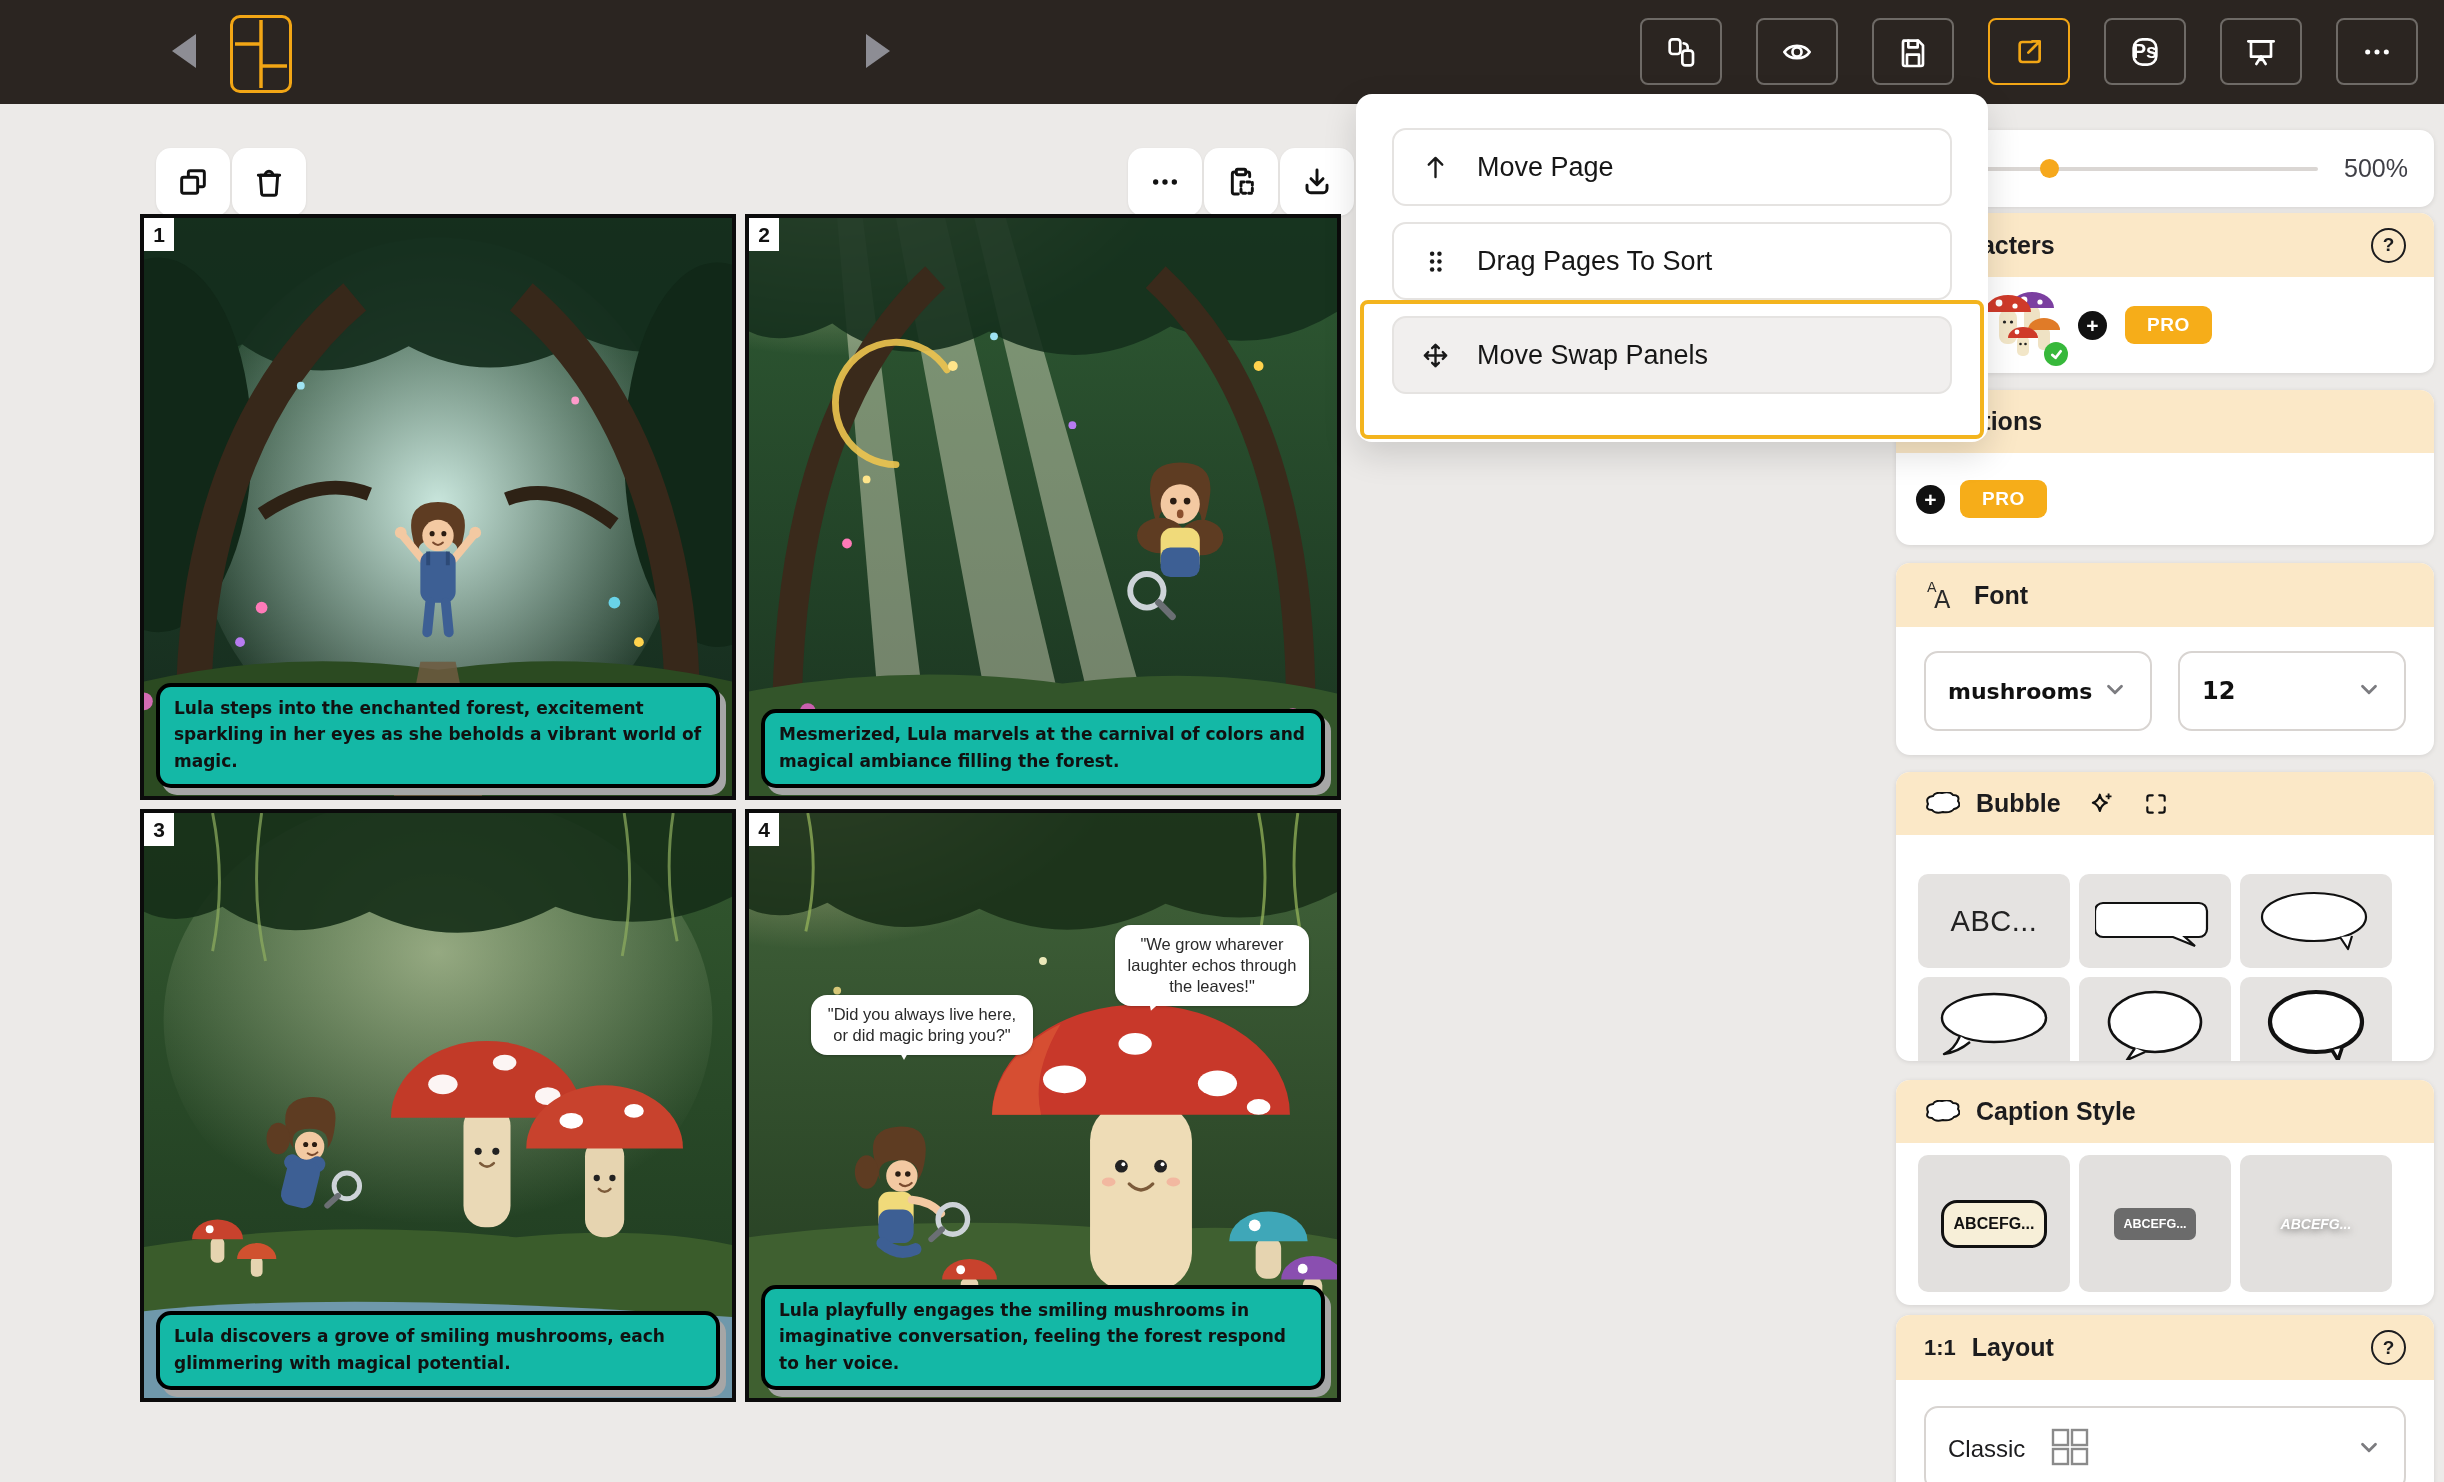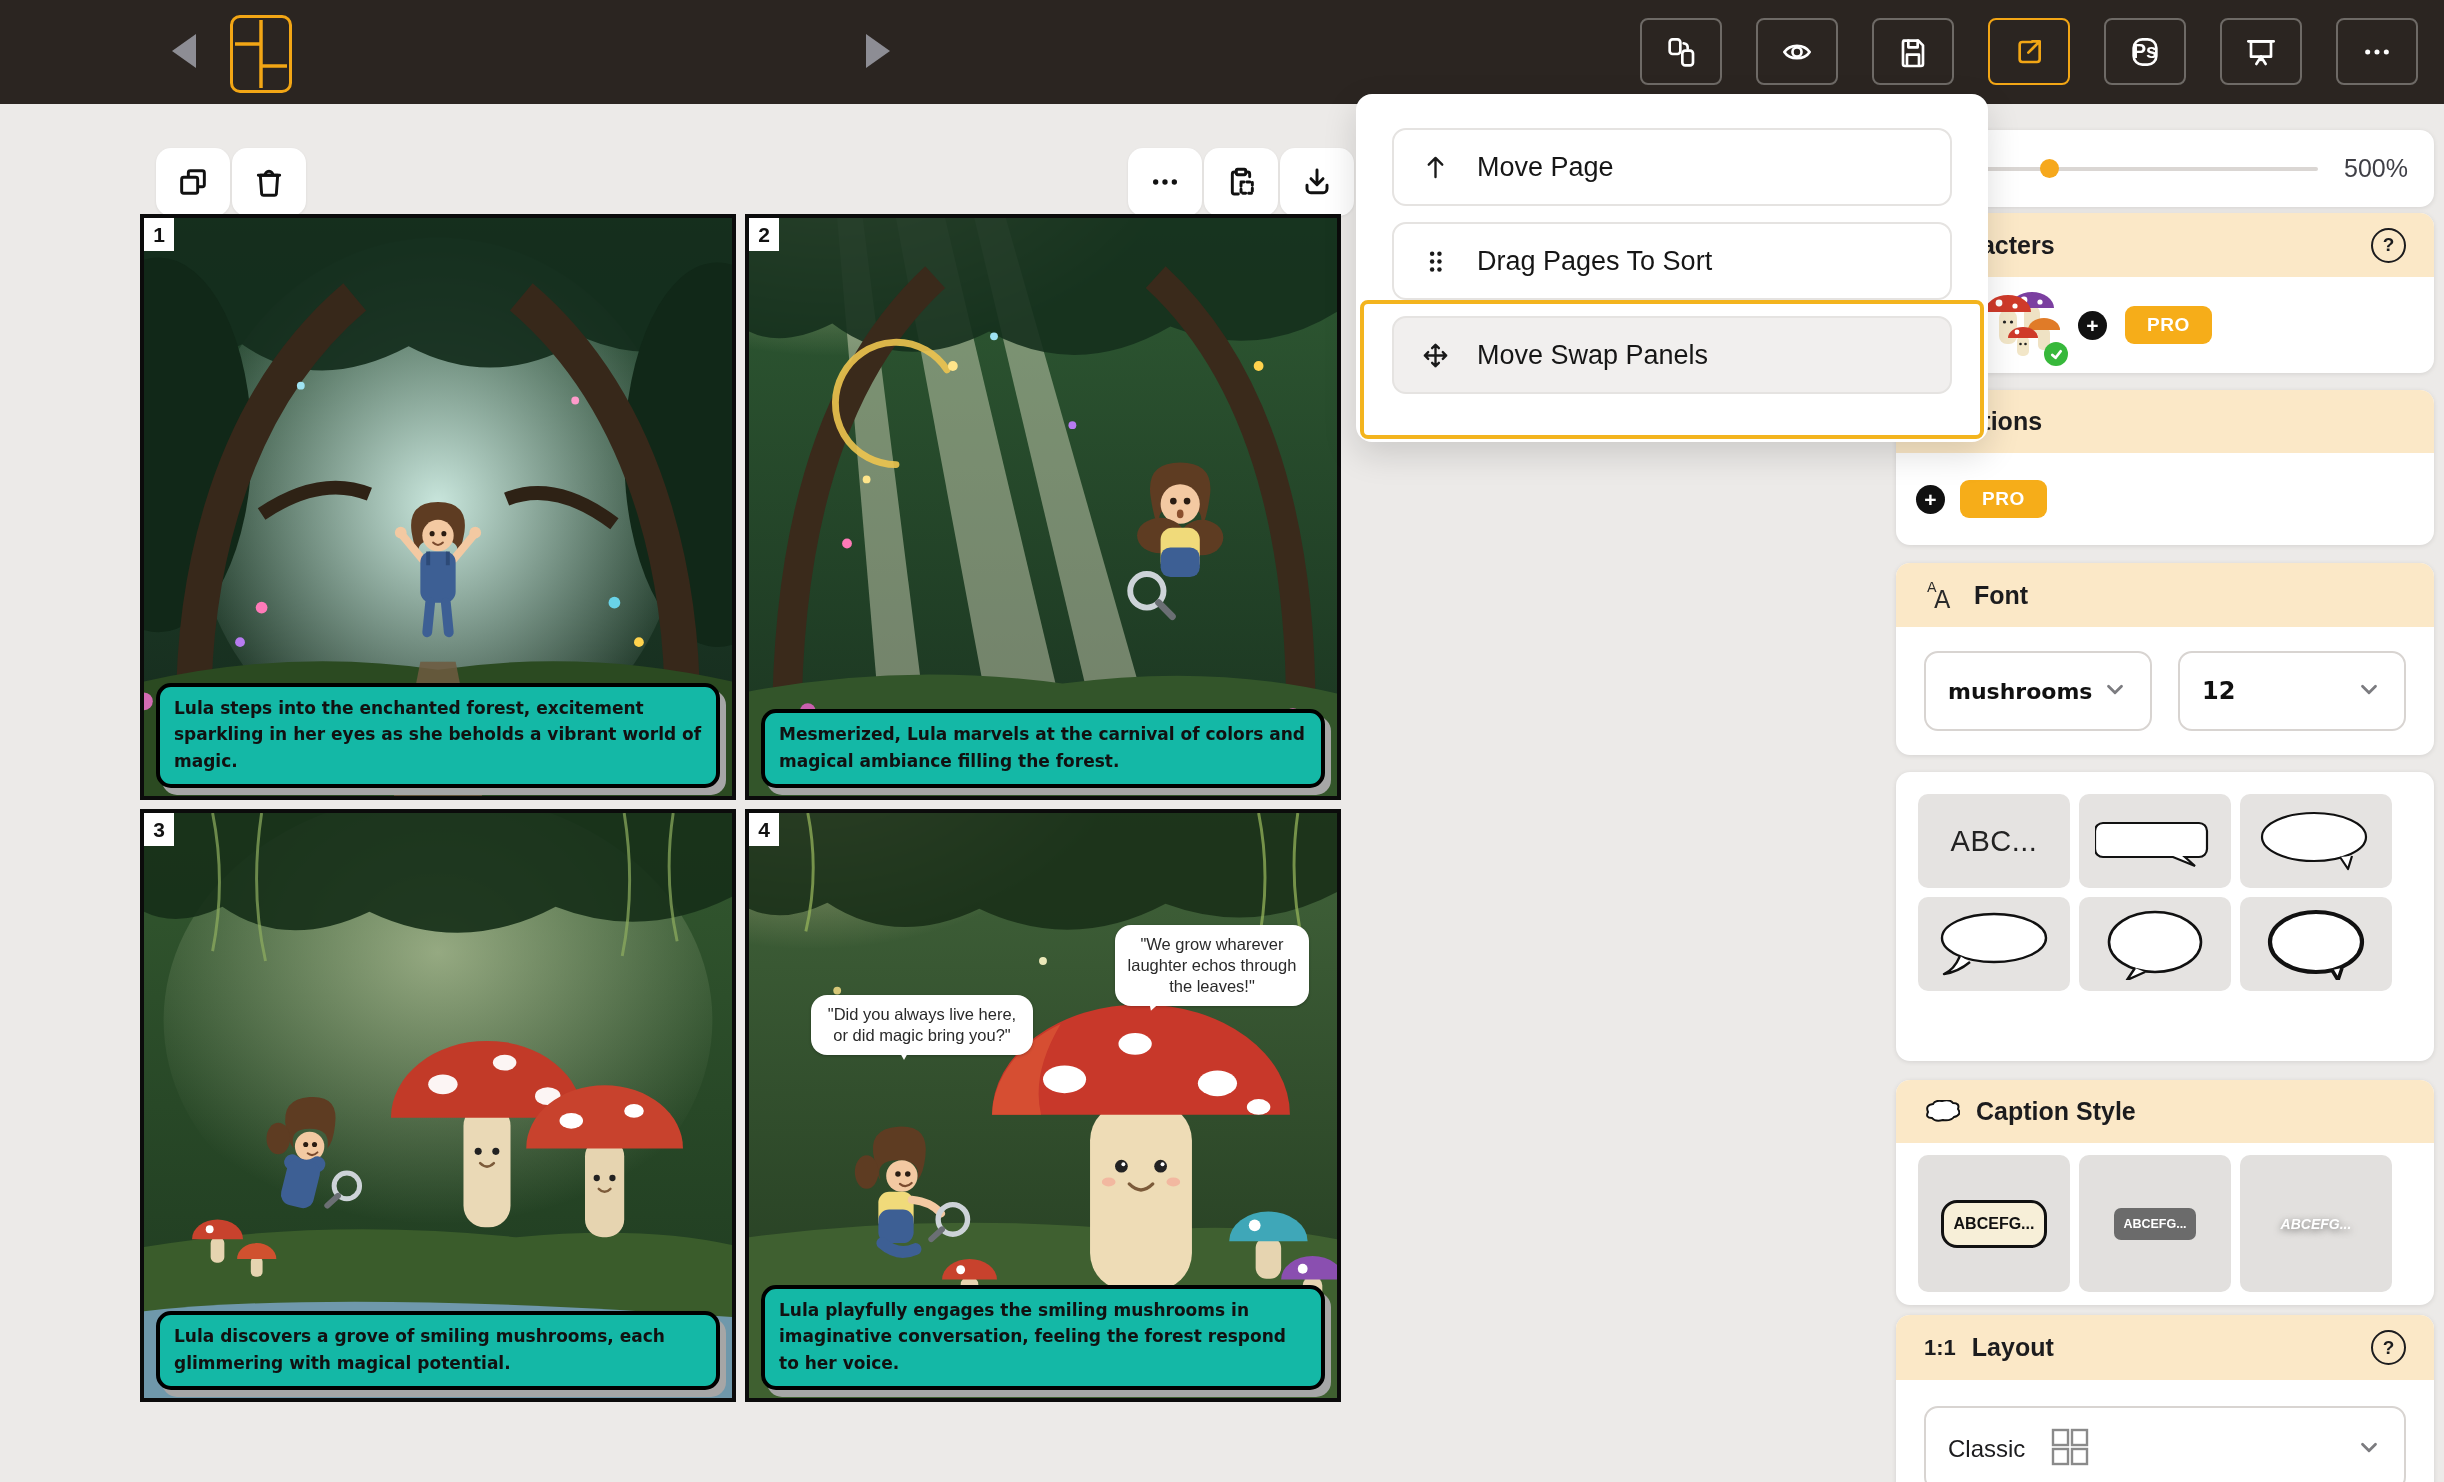--- a/index.html
+++ b/index.html
@@ -58,21 +58,21 @@
   .zoom-card{top:130px;height:77px;display:flex;align-items:center;padding:0 26px;box-sizing:border-box;}
   .slider{position:relative;flex:1;height:4px;background:#DAD6D3;border-radius:2px;margin-right:26px;}
   .slider .knob{position:absolute;left:118px;top:-8px;width:19px;height:19px;border-radius:50%;background:#F6A81C;cursor:pointer;}
   .zoom-label{font-size:25px;color:#3f3f46;}
   
   .char-row{display:flex;align-items:center;height:96px;padding:0 24px;}
   .char-thumb{position:relative;width:74px;height:74px;margin-left:66px;flex:none;cursor:pointer;}
   .char-check{position:absolute;right:-8px;bottom:-4px;width:24px;height:24px;border-radius:50%;background:#37B83B;display:flex;align-items:center;justify-content:center;}
   .char-check svg{width:13px;height:13px;stroke:#fff;stroke-width:3;fill:none;stroke-linecap:round;stroke-linejoin:round;}
   
-  .bubble-grid{display:grid;grid-template-columns:repeat(3,152px);grid-auto-rows:94px;gap:9px;padding:22px 22px 0;}
+  .bubble-grid{display:grid;grid-template-columns:repeat(3,152px);grid-auto-rows:94px;gap:9px;padding:39px 22px 0;}
   .abc-tile{font-size:29px;color:#222;letter-spacing:.5px;}
   
   .capstyle-row{display:flex;gap:9px;padding:12px 22px 0;}
   .cap-tile{width:152px;height:137px;background:#E2E0DE;border-radius:10px;display:flex;align-items:center;justify-content:center;cursor:pointer;}
   .cap-s0{background:#F7EFD8;border:3px solid #111;border-radius:16px;padding:12px 10px;font-size:16px;font-weight:800;color:#111;}
   .cap-s1{background:#6B6B6B;border-radius:7px;padding:9px 9px;font-size:12.5px;font-weight:700;color:#fff;}
   .cap-s2{font-size:14px;font-weight:700;font-style:italic;color:#fff;text-shadow:0 2px 7px rgba(0,0,0,.5);}
   
   .layout-select{margin:26px 28px 0;display:flex;align-items:center;gap:22px;}
   .ratio{font-size:22px;font-weight:600;color:#1c1c1e;}
@@ -519,20 +519,33 @@
     <div class="selectbox" style="width:228px;">
       <span style="font-family:'DejaVu Sans',sans-serif;font-weight:700;font-size:24px;color:#111;">12</span>
       <span class="chev"><svg viewBox="0 0 24 24">
             <path d="M6 9.5 L12 15.5 L18 9.5"></path>
           </svg></span>
     </div>
   </div>
 </div>
 
 <div class="card" style="top:772px;height:289px;">
+  <div class="card-head" style="height:63px;">
+    <svg width="36" height="24" viewBox="0 0 36 24">
+      <path d="M4,12 q-3,-7 5,-8 q2,-4 9,-3 q8,-2 11,2 q7,0 5,6 q4,6 -4,8 q-3,4 -11,3 q-8,2 -11,-2 q-7,0 -4,-6 Z" fill="#fff" stroke="#111" stroke-width="2"></path>
+    </svg>
+    <span class="title">Bubble</span>
+    <svg width="28" height="28" viewBox="0 0 24 24" style="margin-left:10px;">
+      <path d="M11 4 q1.2 5.5 6 7 q-4.8 1.5 -6 7 q-1.2 -5.5 -6 -7 q4.8 -1.5 6 -7 Z" fill="none" stroke="#111" stroke-width="1.8" stroke-linejoin="round"></path>
+      <path d="M18.5 3 v5 M16 5.5 h5" stroke="#111" stroke-width="1.6"></path>
+    </svg>
+    <svg width="26" height="26" viewBox="0 0 24 24" style="margin-left:12px;">
+      <path d="M4 9 V6 a2 2 0 0 1 2-2 h3 M15 4 h3 a2 2 0 0 1 2 2 v3 M20 15 v3 a2 2 0 0 1 -2 2 h-3 M9 20 H6 a2 2 0 0 1 -2-2 v-3" fill="none" stroke="#111" stroke-width="2" stroke-linecap="round"></path>
+    </svg>
+  </div>
   <div class="bubble-grid">
     <div class="tile abc-tile">ABC...</div>
     <div class="tile">
       <svg viewBox="0 0 120 72">
           <path d="M12,18 h96 a8,8 0 0 1 8,8 v18 a8,8 0 0 1 -8,8 h-14 l10,9 -22,-9 h-70 a8,8 0 0 1 -8,-8 v-18 a8,8 0 0 1 8,-8 Z" transform="translate(-4,0)" fill="#fff" stroke="#111" stroke-width="2.2"></path>
         </svg>
     </div>
     <div class="tile">
       <svg viewBox="0 0 120 72">
           <ellipse cx="58" cy="32" rx="52" ry="24" fill="#fff" stroke="#111" stroke-width="2.2"></ellipse>

